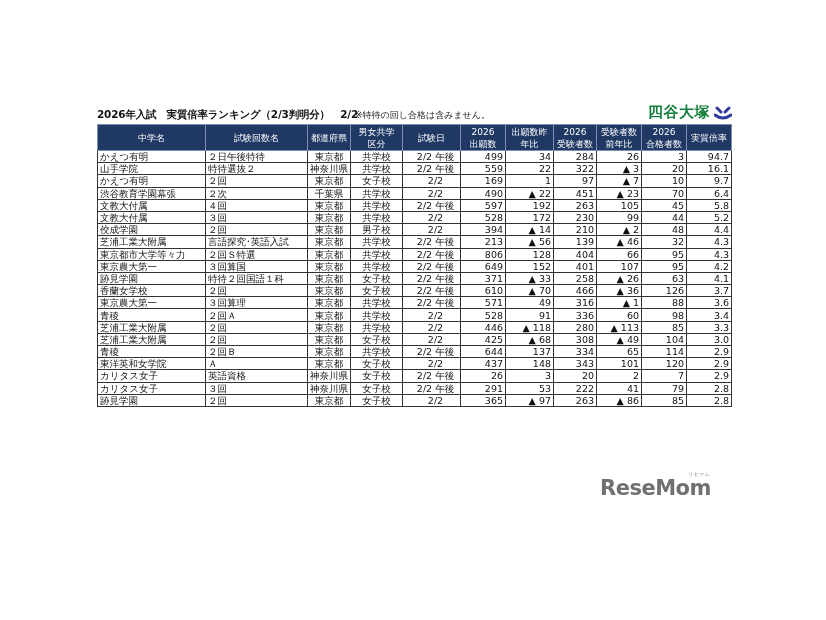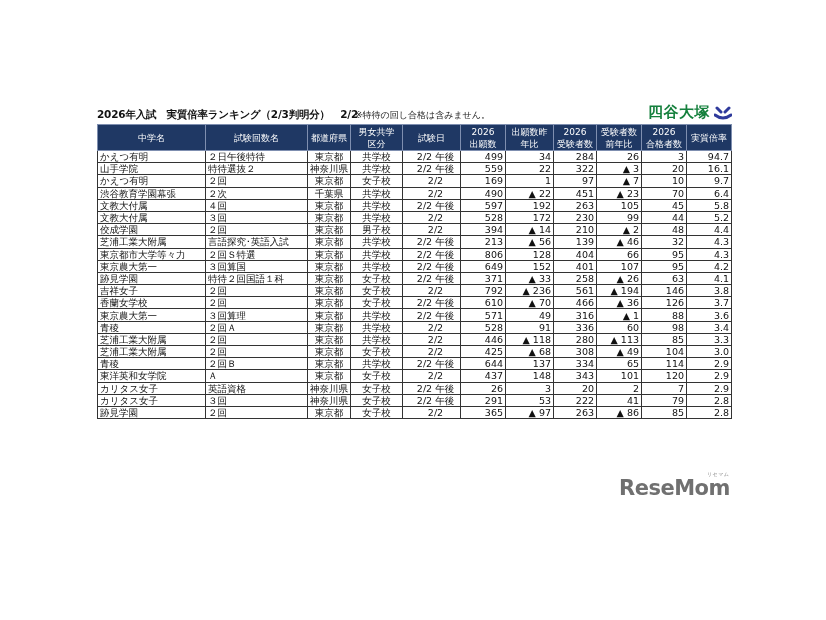--- a/index.html
+++ b/index.html
@@ -13,21 +13,21 @@
   .logo-yotsuya svg { display: block; }
   table.rank { position: absolute; left: 97px; top: 124px; border-collapse: collapse; table-layout: fixed; width: 634px; }
   table.rank th { background: #1f3864; color: #fff; font-weight: normal; font-size: 9px; line-height: 12px;
                   border: 1px solid #7f8fb0; padding: 0 1px; text-align: center; height: 25px; overflow: hidden; white-space: nowrap; }
   table.rank td { font-size: 9.5px; line-height: 11px; height: 11.2px; border: 1px solid #333; padding: 0 2px;
                   white-space: nowrap; overflow: hidden; }
   td.l { text-align: left; }
   td.c { text-align: center; }
   td.r { text-align: right; }
   td.d { text-align: center; padding-left: 10px !important; }
-  .resemom { position: absolute; left: 619px; top: 476px; }
+  .resemom { position: absolute; left: 600px; top: 476px; }
   .resemom .main { font-family: "DejaVu Sans", sans-serif; font-weight: bold; font-size: 21px; color: #707070; letter-spacing: -0.5px; }
   .resemom .kana { position: absolute; left: 88px; top: -5px; font-size: 5px; color: #888; letter-spacing: 0.5px; }
 </style>
 </head>
 <body>
 
 <div class="title-row">
   <span class="title">2026年入試　実質倍率ランキング（2/3判明分）　2/2</span>
   <span class="note">※特待の回し合格は含みません。</span>
 </div>
@@ -208,33 +208,20 @@
         <td class="c">女子校</td>
         <td class="d">2/2 午後</td>
         <td class="r">371</td>
         <td class="r">▲ 33</td>
         <td class="r">258</td>
         <td class="r">▲ 26</td>
         <td class="r">63</td>
         <td class="r">4.1</td>
       </tr>
       <tr>
-        <td class="l">吉祥女子</td>
-        <td class="l">２回</td>
-        <td class="c">東京都</td>
-        <td class="c">女子校</td>
-        <td class="d">2/2</td>
-        <td class="r">792</td>
-        <td class="r">▲ 236</td>
-        <td class="r">561</td>
-        <td class="r">▲ 194</td>
-        <td class="r">146</td>
-        <td class="r">3.8</td>
-      </tr>
-      <tr>
         <td class="l">香蘭女学校</td>
         <td class="l">２回</td>
         <td class="c">東京都</td>
         <td class="c">女子校</td>
         <td class="d">2/2 午後</td>
         <td class="r">610</td>
         <td class="r">▲ 70</td>
         <td class="r">466</td>
         <td class="r">▲ 36</td>
         <td class="r">126</td>

